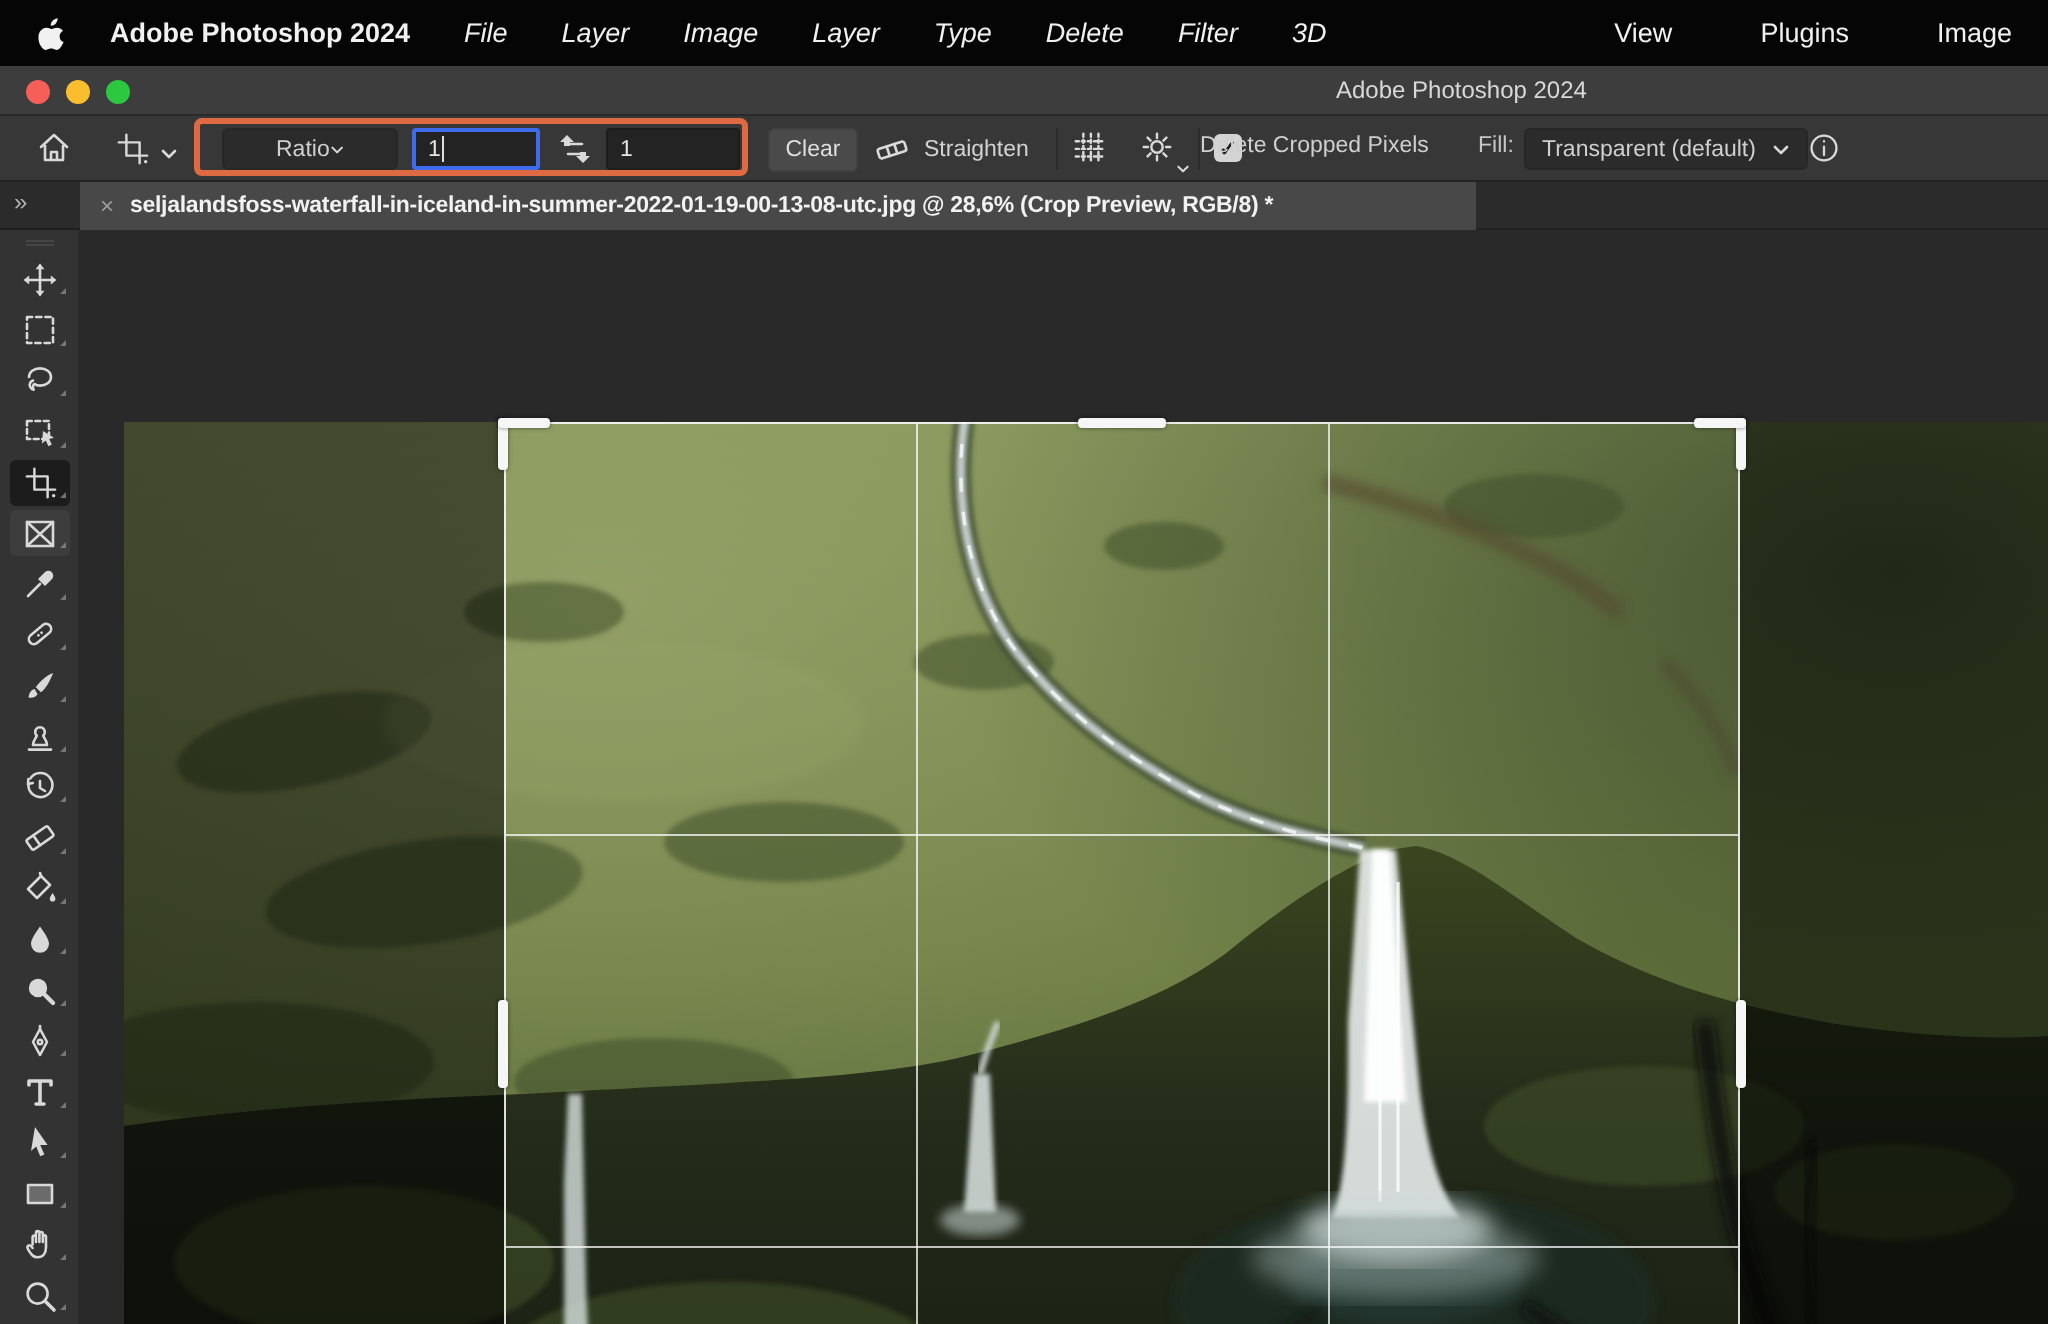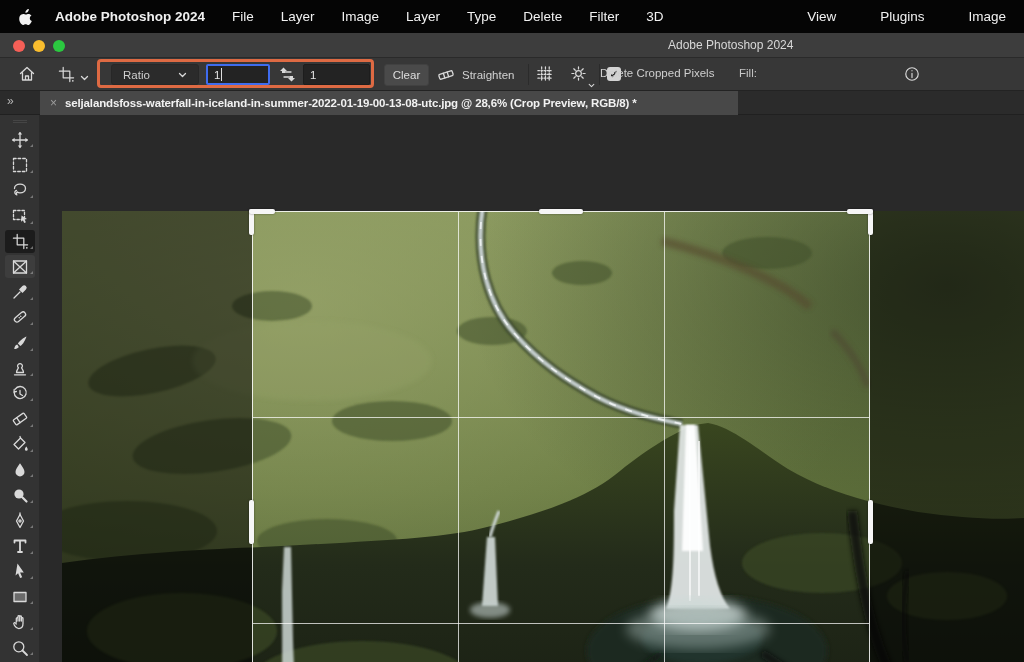--- a/index.html
+++ b/index.html
@@ -5,40 +5,40 @@
   * { margin:0; padding:0; box-sizing:border-box; }
   html,body { width:1024px; height:662px; overflow:hidden; background:#000;
               font-family:"Liberation Sans", sans-serif; }
 
   
   #menubar { position:absolute; left:0; top:0; width:1024px; height:33px;
              background:#050505; display:flex; align-items:center; color:#f1f1f1;
              font-size:13.5px; }
   #menubar .apple { margin-left:18px; display:flex; align-items:center; }
   #menubar .appname { font-weight:bold; margin-left:22px; }
-  #menubar .mitem { margin-left:27px; }
+  #menubar .mitem { margin-left:27px;font-style:italic; }
   #menubar .right { margin-left:auto; display:flex; gap:44px; margin-right:18px; }
 
   
   #titlebar { position:absolute; left:0; top:33px; width:1024px; height:25px;
               background:#3d3d3d; border-bottom:1px solid #2a2a2a; }
   .tlight { position:absolute; top:6.5px; width:12px; height:12px; border-radius:50%; }
   #titlebar .wtitle { position:absolute; left:668px; top:5px; font-size:12px;
                       color:#d8d8d8; }
 
   
   #optionsbar { position:absolute; left:0; top:58px; width:1024px; height:33px;
                 background:#373737; border-bottom:1px solid #232323; color:#cfcfcf;
                 font-size:11.5px; }
   .obar-ic { position:absolute; top:8px; }
   #annotation-rect { position:absolute; left:97px; top:1px; width:277px; height:29px;
                      border:3px solid #DE6A43; border-radius:4px; pointer-events:none; }
   .pill { position:absolute; top:6px; height:21px; background:#2b2b2b; border-radius:3px;
           border:1px solid #272727; display:flex; align-items:center; }
-  #ratio-select { left:111px; width:88px; padding:0 11px; justify-content:space-between; }
+  #ratio-select { left:111px; width:88px; padding:0 26px; justify-content:space-between; }
   .numfield { position:absolute; top:6px; height:21px; background:#232323;
               color:#e4e4e4; display:flex; align-items:center; padding-left:6px;
               border-radius:2px; }
   #ratio-w { left:206px; width:64px; border:2px solid #3F6CEF; }
   #ratio-w .caret { width:1px; height:13px; background:#dedede; margin-left:1px; }
   #ratio-h { left:303px; width:67px; border:1px solid #1d1d1d; }
   #clear-btn { position:absolute; left:384px; top:6px; width:45px; height:22px;
                background:#4a4a4a; border:1px solid #414141; border-radius:3px;
                display:flex; align-items:center; justify-content:center; color:#dedede; }
   .vdiv { position:absolute; top:6px; width:1px; height:21px; background:#2b2b2b; }
@@ -215,20 +215,26 @@
   </span>
 
   <span class="vdiv" style="left:599px;"></span>
 
   <div id="checkbox">
     <span>✓</span>
   </div>
   <span id="dcp-label">Delete Cropped Pixels</span>
 
   <span id="fill-label">Fill:</span>
+  <div id="fill-select" class="pill">
+    <span>Transparent (default)</span>
+    <svg width="9" height="6" viewBox="0 0 9 6" class="ti">
+        <path d="M1.5 1.5 4.5 4.5 7.5 1.5"></path>
+      </svg>
+  </div>
 
   <span class="obar-ic" style="left:904px; top:8px;">
     <svg width="16" height="16" viewBox="0 0 18 18" class="ti">
       <circle cx="9" cy="9" r="7"></circle>
         <path d="M9 5.2v.2M9 8.2V13"></path>
     </svg>
   </span>
 </div>
 
 <div id="tabrow">

